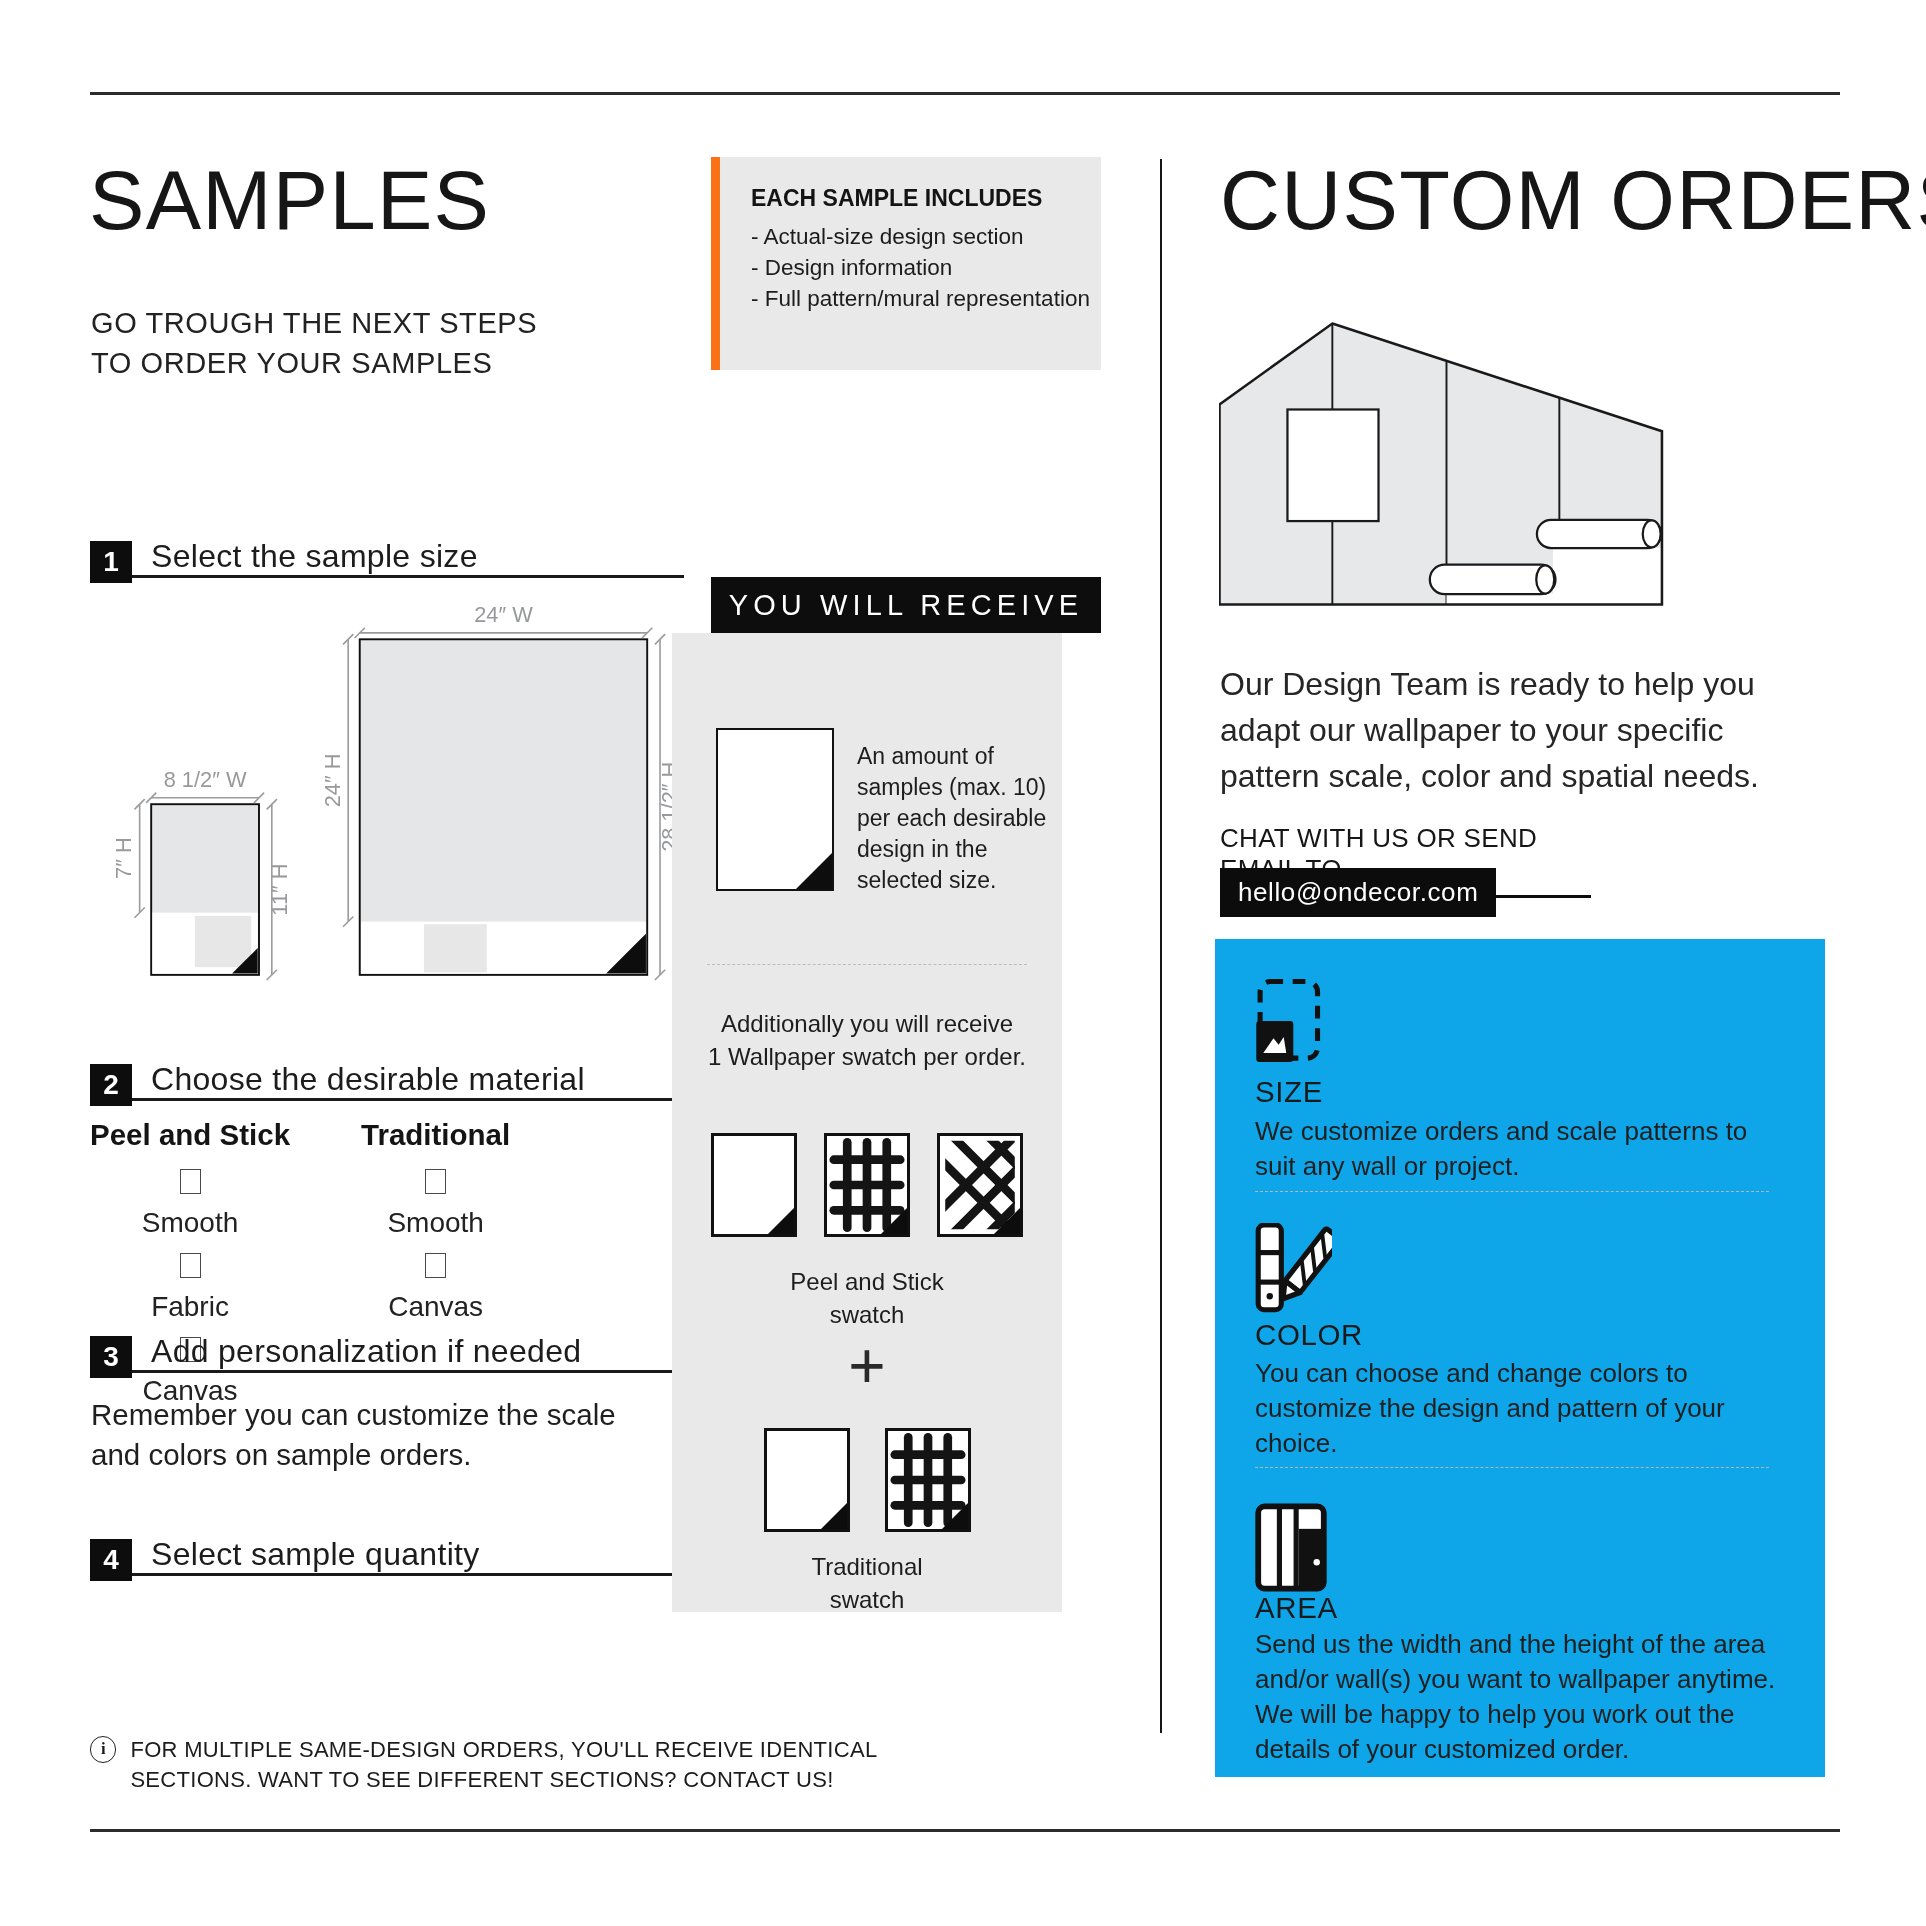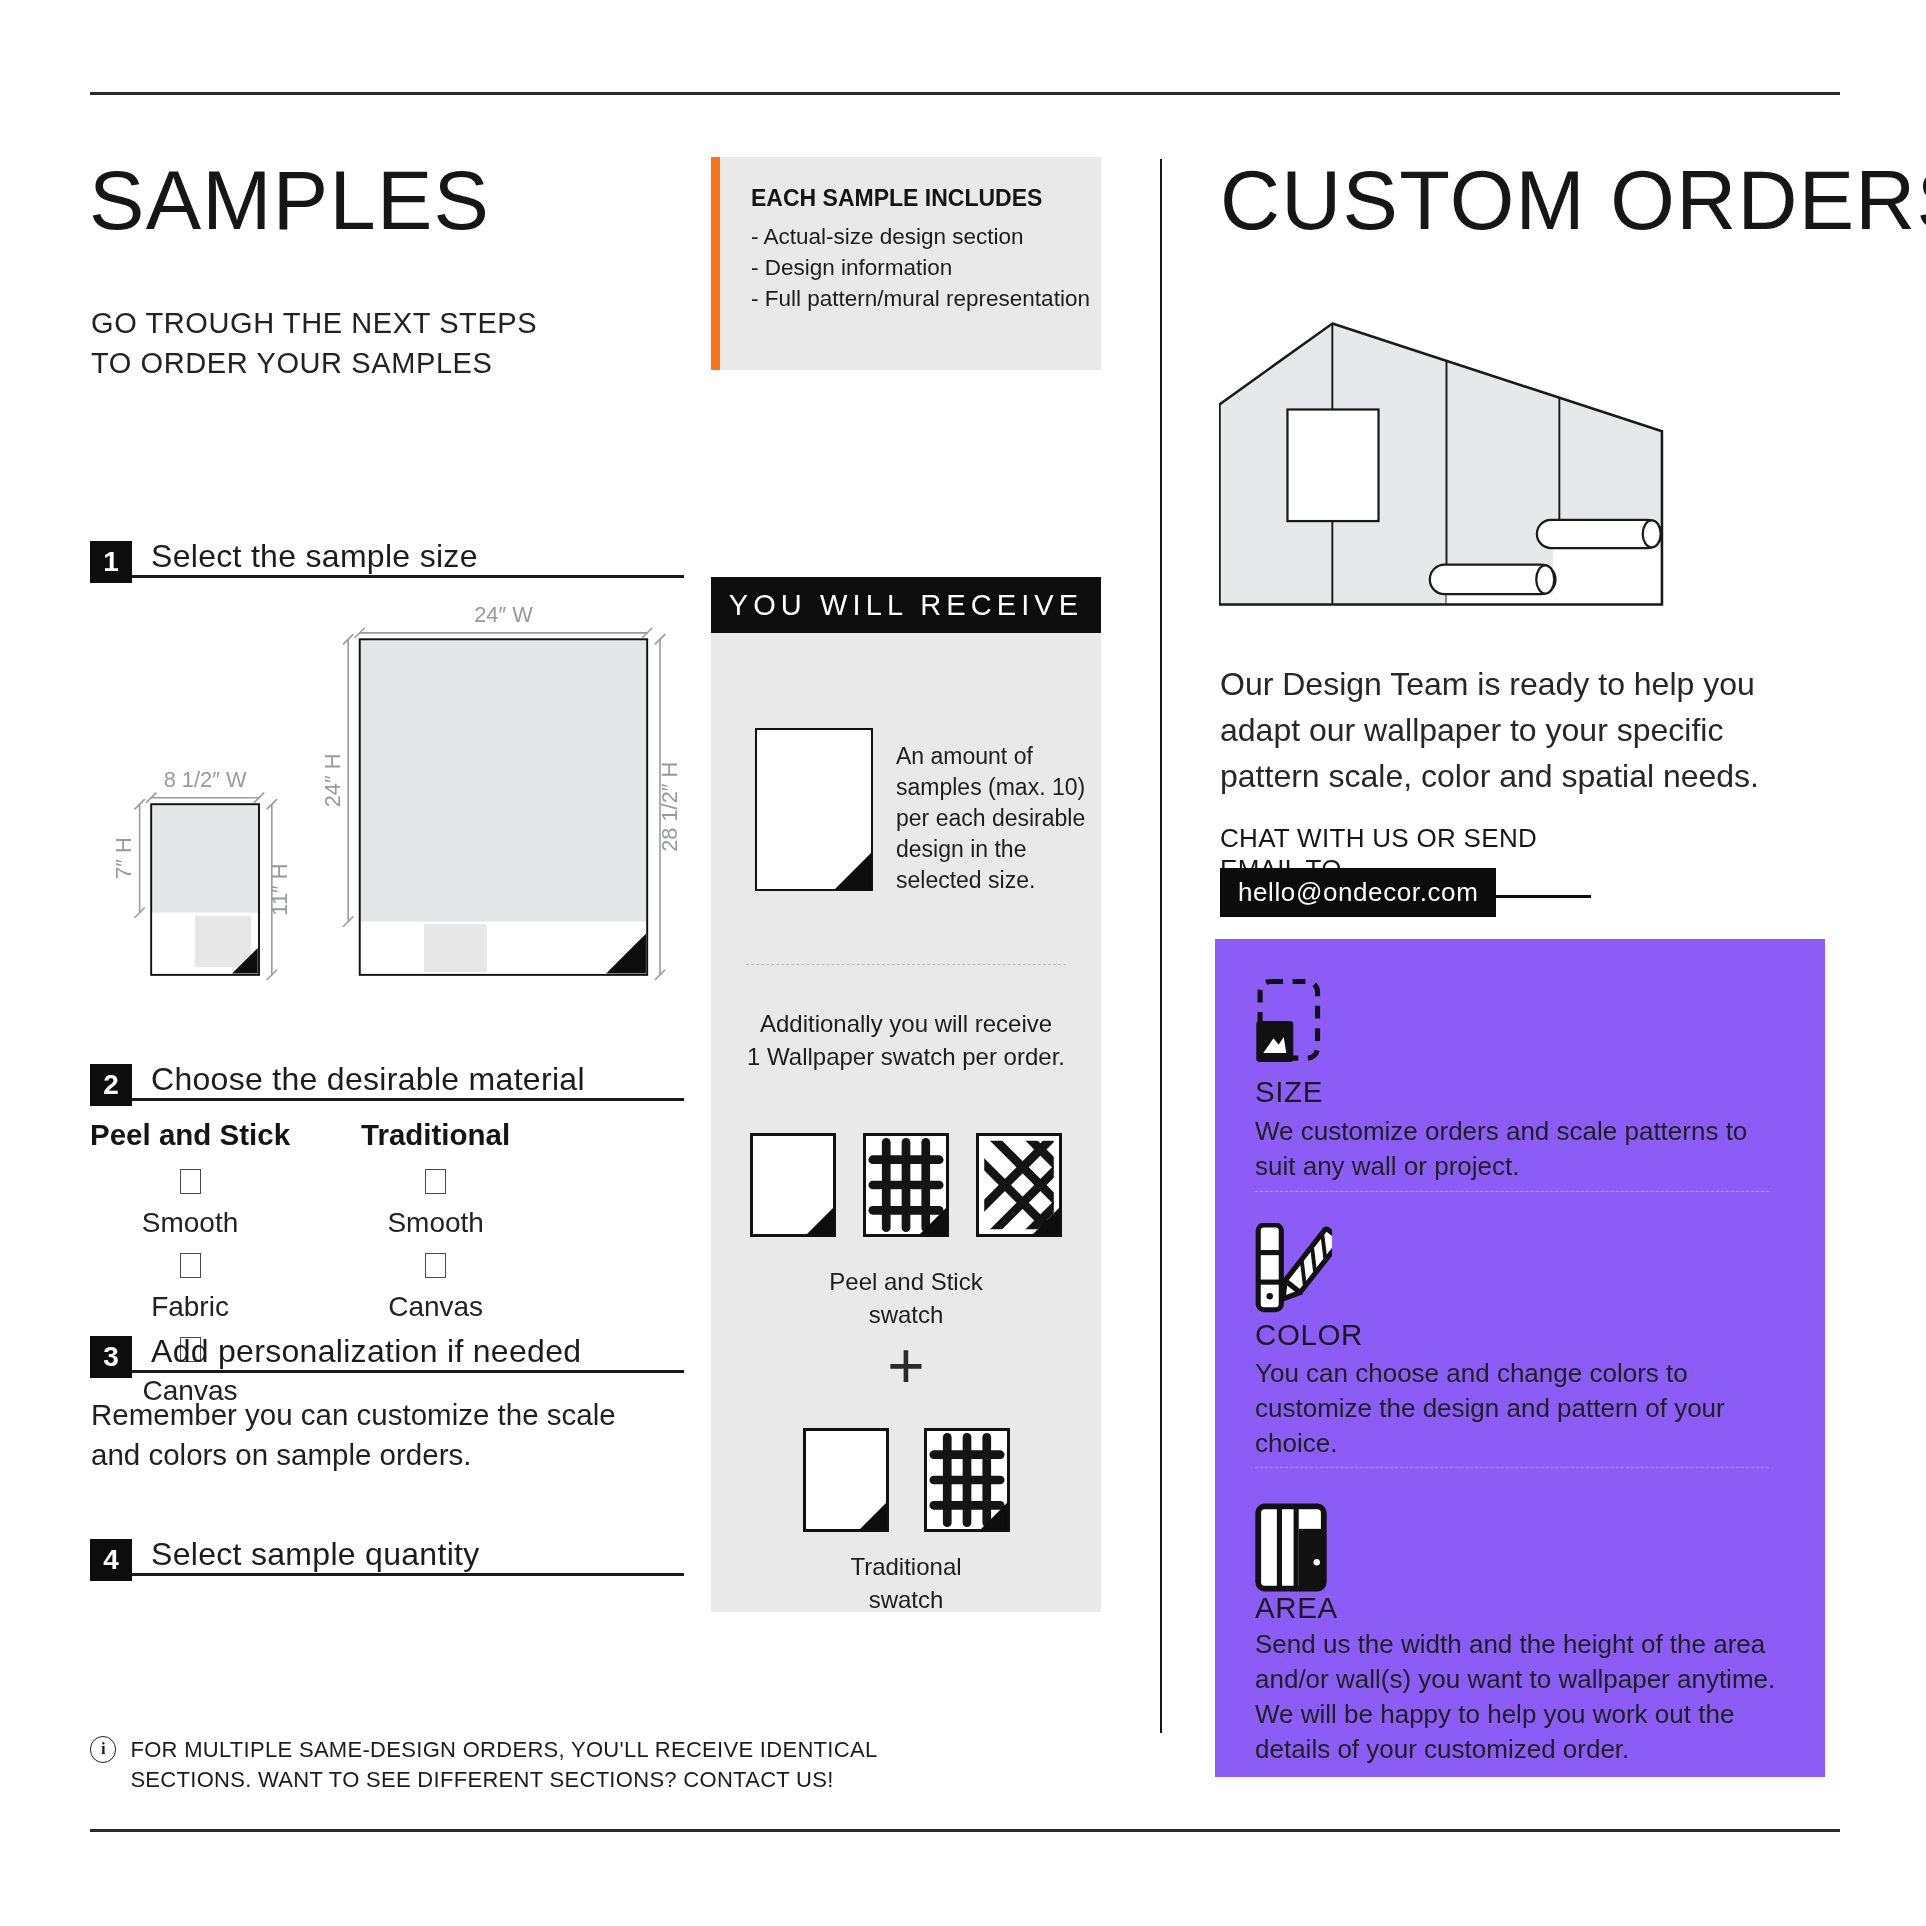--- a/index.html
+++ b/index.html
@@ -39,40 +39,40 @@
   .footer-note{position:absolute;left:90px;top:1735px;display:flex;gap:14px;align-items:flex-start;}
   .info-icon{width:24.4px;height:24.4px;border:1.9px solid #222;border-radius:50%;display:flex;
              align-items:center;justify-content:center;font-size:16.7px;font-weight:700;
              font-family:"Liberation Serif",serif;margin-top:1.3px;flex:0 0 auto;}
   .footer-lines{font-size:22px;line-height:29.5px;letter-spacing:0.3px;color:#1c1c1c;}
 
   
   .receive-banner{left:711px;top:577px;width:390px;height:56px;background:#0d0d0d;color:#fff;
                   display:flex;align-items:center;justify-content:center;font-size:29px;
                   letter-spacing:5.1px;font-weight:400;}
-  .receive-body{left:711px;top:633px;width:390px;height:979px;background:#e9e9e9;}
+  .receive-body{left:672px;top:633px;width:390px;height:979px;background:#e9e9e9;}
   .page-icon{position:absolute;left:44px;top:95px;width:114px;height:159px;background:#fff;
              border:2.6px solid #111;}
   .fold{position:absolute;right:0;bottom:0;width:0;height:0;
         border-left:36px solid transparent;border-bottom:36px solid #0d0d0d;}
   .fold-sm{border-left-width:26px;border-bottom-width:26px;}
   .receive-text{position:absolute;left:185px;top:108px;width:200px;font-size:23px;line-height:31px;color:#1d1d1d;}
   .dash-div{position:absolute;left:35px;width:320px;border-top:1.9px dashed #bdbdbd;}
   .center-text{position:absolute;left:0;width:390px;text-align:center;font-size:24px;line-height:33px;color:#1d1d1d;}
   .swatch-row{position:absolute;left:0;width:390px;display:flex;justify-content:center;gap:27px;}
   .swatch{position:relative;width:80px;height:98px;background:#fff;border:3.2px solid #111;box-sizing:content-box;}
   .plus{position:absolute;left:0;width:390px;text-align:center;font-size:64px;font-weight:200;color:#2a2a2a;line-height:64px;}
 
   
   .right-intro{left:1220px;top:661px;width:597px;font-size:32px;line-height:46px;color:#262626;}
   .chat-label{left:1220px;top:823px;width:371px;font-size:26px;letter-spacing:0.3px;color:#161616;
               border-bottom:3.9px solid #0d0d0d;padding-bottom:10.3px;}
   .email-badge{left:1220px;top:868px;background:#0c0c0c;color:#fff;font-size:26px;
                padding:9px 18px;letter-spacing:0.6px;}
-  .custom-panel{left:1215px;top:939px;width:610px;height:838px;background:#8b5cf6;}
+  .custom-panel{left:1215px;top:939px;width:610px;height:838px;background:#0ea5e9;}
   .card-icon{position:absolute;left:40px;}
   .card-title{position:absolute;left:40px;font-size:29.5px;letter-spacing:0.6px;color:#1a1a1a;}
   .card-body{position:absolute;left:40px;width:533px;font-size:26px;line-height:35px;color:#1f1f1f;}
   .panel-div{position:absolute;left:40px;width:514px;border-top:1.9px dashed #b5b5b5;}
 
   svg text{font-family:"Liberation Sans","DejaVu Sans",sans-serif;}
   .dim-label{fill:#98999b;font-size:34px;}
 </style>
 </head>
 <body>

